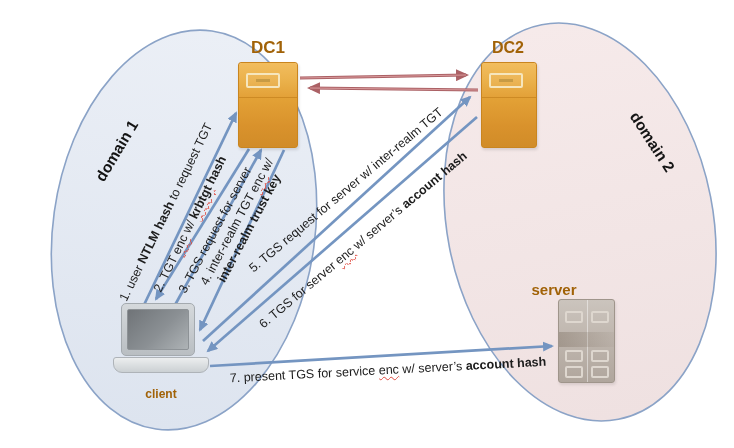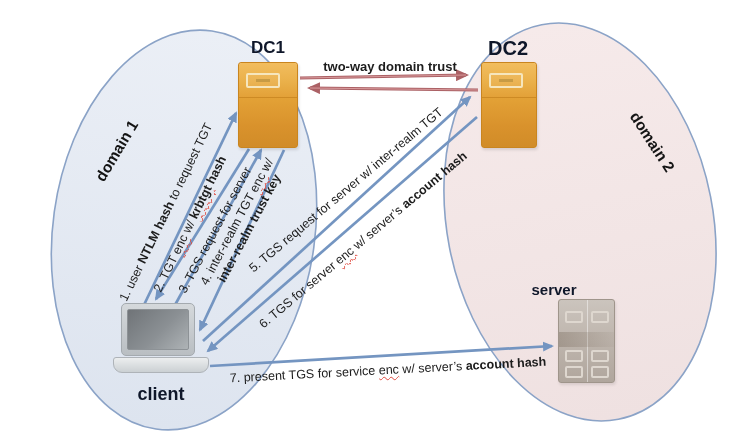--- a/index.html
+++ b/index.html
@@ -17,21 +17,21 @@
   .lbl .b{font-weight:bold;}
   .lbl .w{text-decoration:underline wavy #e04a3f;text-decoration-thickness:1px;text-underline-offset:2px;}
   .lbl.center{text-align:center;}
   .trust-lbl{font-weight:600;font-size:13px;}
   .dom-lbl{
     position:absolute;font-size:15.5px;font-weight:600;white-space:nowrap;
     transform:translate(-50%,-50%) rotate(var(--r,0deg));color:#141414;
   }
   .node-lbl{
     position:absolute;font-weight:bold;white-space:nowrap;
-    transform:translate(-50%,-50%);color:#0f172a;
+    transform:translate(-50%,-50%);color:#a16207;
   }
   
   .dc{
     position:absolute;border-radius:3px;border:1px solid #c9851f;box-sizing:border-box;
     background:linear-gradient(180deg,#eaaa3d 0%,#e2a035 45%,#d9922c 75%,#d18c28 100%);
     box-shadow:inset 0 1px 0 rgba(255,255,255,.45), 1px 2px 3px rgba(0,0,0,.12);
   }
   .dc-top{
     height:34px;border-bottom:1px solid #cd8a24;border-radius:3px 3px 0 0;
     background:linear-gradient(180deg,#f2bd5e 0%,#eab04a 55%,#e3a138 100%);
@@ -140,25 +140,24 @@
     <div class="port" style="left:6px;top:50px"></div>
     <div class="port" style="left:32px;top:50px"></div>
     <div class="port" style="left:6px;top:66px"></div>
     <div class="port" style="left:32px;top:66px"></div>
   </div>
 
   <div class="dom-lbl" style="left:117px;top:151px;--r:-59deg">domain 1</div>
   <div class="dom-lbl" style="left:652px;top:142px;--r:57deg">domain 2</div>
 
   <div class="node-lbl" style="left:268px;top:48px;font-size:17px">DC1</div>
-  <div class="node-lbl" style="left:508px;top:48px;font-size:20px">DC2</div>
-  <div class="node-lbl" style="left:161px;top:394px;font-size:18px">client</div>
+  <div class="node-lbl" style="left:508px;top:48px;font-size:16px">DC2</div>
+  <div class="node-lbl" style="left:161px;top:394px;font-size:12px">client</div>
   <div class="node-lbl" style="left:554px;top:289px;font-size:15px">server</div>
 
-  <div class="lbl trust-lbl" style="left:390px;top:67px">two-way domain trust</div>
 
   <div class="lbl" style="left:166px;top:212px;--r:-64deg">
     <span>1. user </span><span class="b">NTLM hash</span><span> to request TGT</span>
   </div>
 
   <div class="lbl" style="left:190px;top:224px;--r:-64deg">
     <span>2. TGT </span><span class="w">enc</span><span> w/ </span><span class="b w">krbtgt</span><span class="b"> hash</span>
   </div>
 
   <div class="lbl" style="left:215px;top:230px;--r:-62deg">

